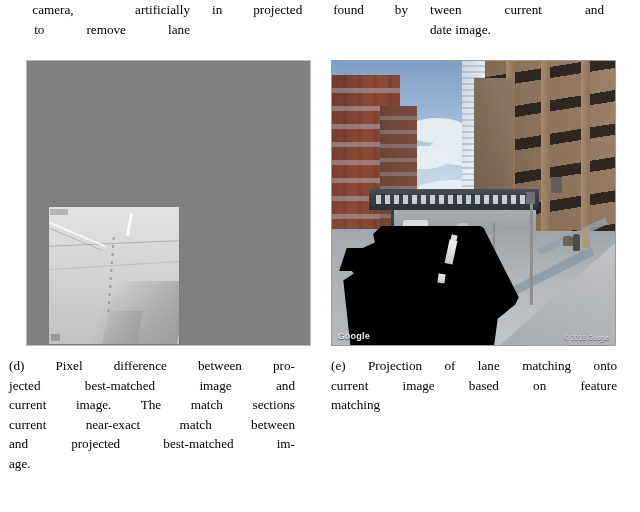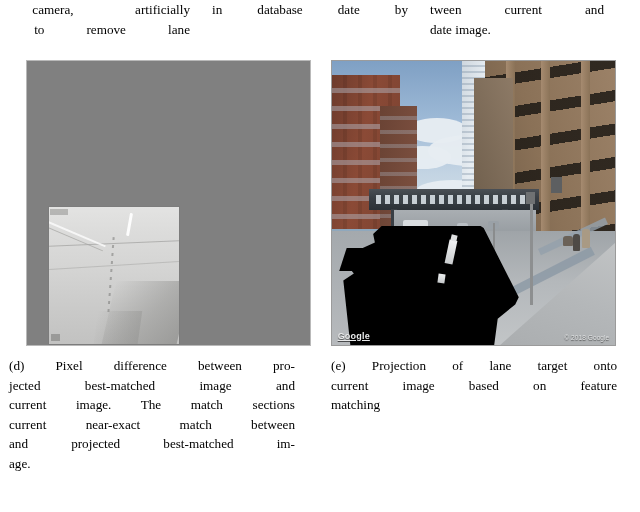--- a/index.html
+++ b/index.html
@@ -518,21 +518,20 @@
   .google-wm {
     position: absolute;
     left: 2%;
     bottom: 1.5%;
     font-family: "Liberation Sans", sans-serif;
     font-size: 9px;
     font-weight: bold;
     color: #e9eaeb;
     letter-spacing: 0.2px;
     text-shadow: 0 1px 1px rgba(0,0,0,0.6);
-    text-decoration: underline;
   }
   .copyright-wm {
     position: absolute;
     right: 2%;
     bottom: 1.5%;
     font-family: "Liberation Sans", sans-serif;
     font-size: 6.5px;
     color: #e2e4e5;
     letter-spacing: 0.1px;
     text-shadow: 0 1px 1px rgba(0,0,0,0.6);
@@ -564,21 +563,21 @@
   <div class="col col-1">
     <p>
       <span class="just-line">om camera, artificially</span>
       <span class="just-line">rrupted to remove lane</span>
       <span class="last-line">arkers.</span>
     </p>
   </div>
 
   <div class="col col-2">
     <p>
-      <span class="just-line">in database date by</span>
+      <span class="just-line">in projected found by</span>
     </p>
   </div>
 
   <div class="col col-3">
     <p>
       <span class="just-line">tween current and candi-</span>
       <span class="last-line">date image.</span>
     </p>
   </div>
 
@@ -681,19 +680,19 @@
       <span class="just-line">jected best-matched image and</span>
       <span class="just-line">current image. The match sections</span>
       <span class="just-line">current near-exact match between</span>
       <span class="just-line">and projected best-matched im-</span>
       <span class="last-line">age.</span>
     </p>
   </div>
 
   <div class="caption cap-e">
     <p>
-      <span class="just-line">(e) Projection of lane target onto</span>
+      <span class="just-line">(e) Projection of lane matching onto</span>
       <span class="just-line">current image based on feature</span>
       <span class="last-line">matching</span>
     </p>
   </div>
 
 </div>
 
 </body></html>

